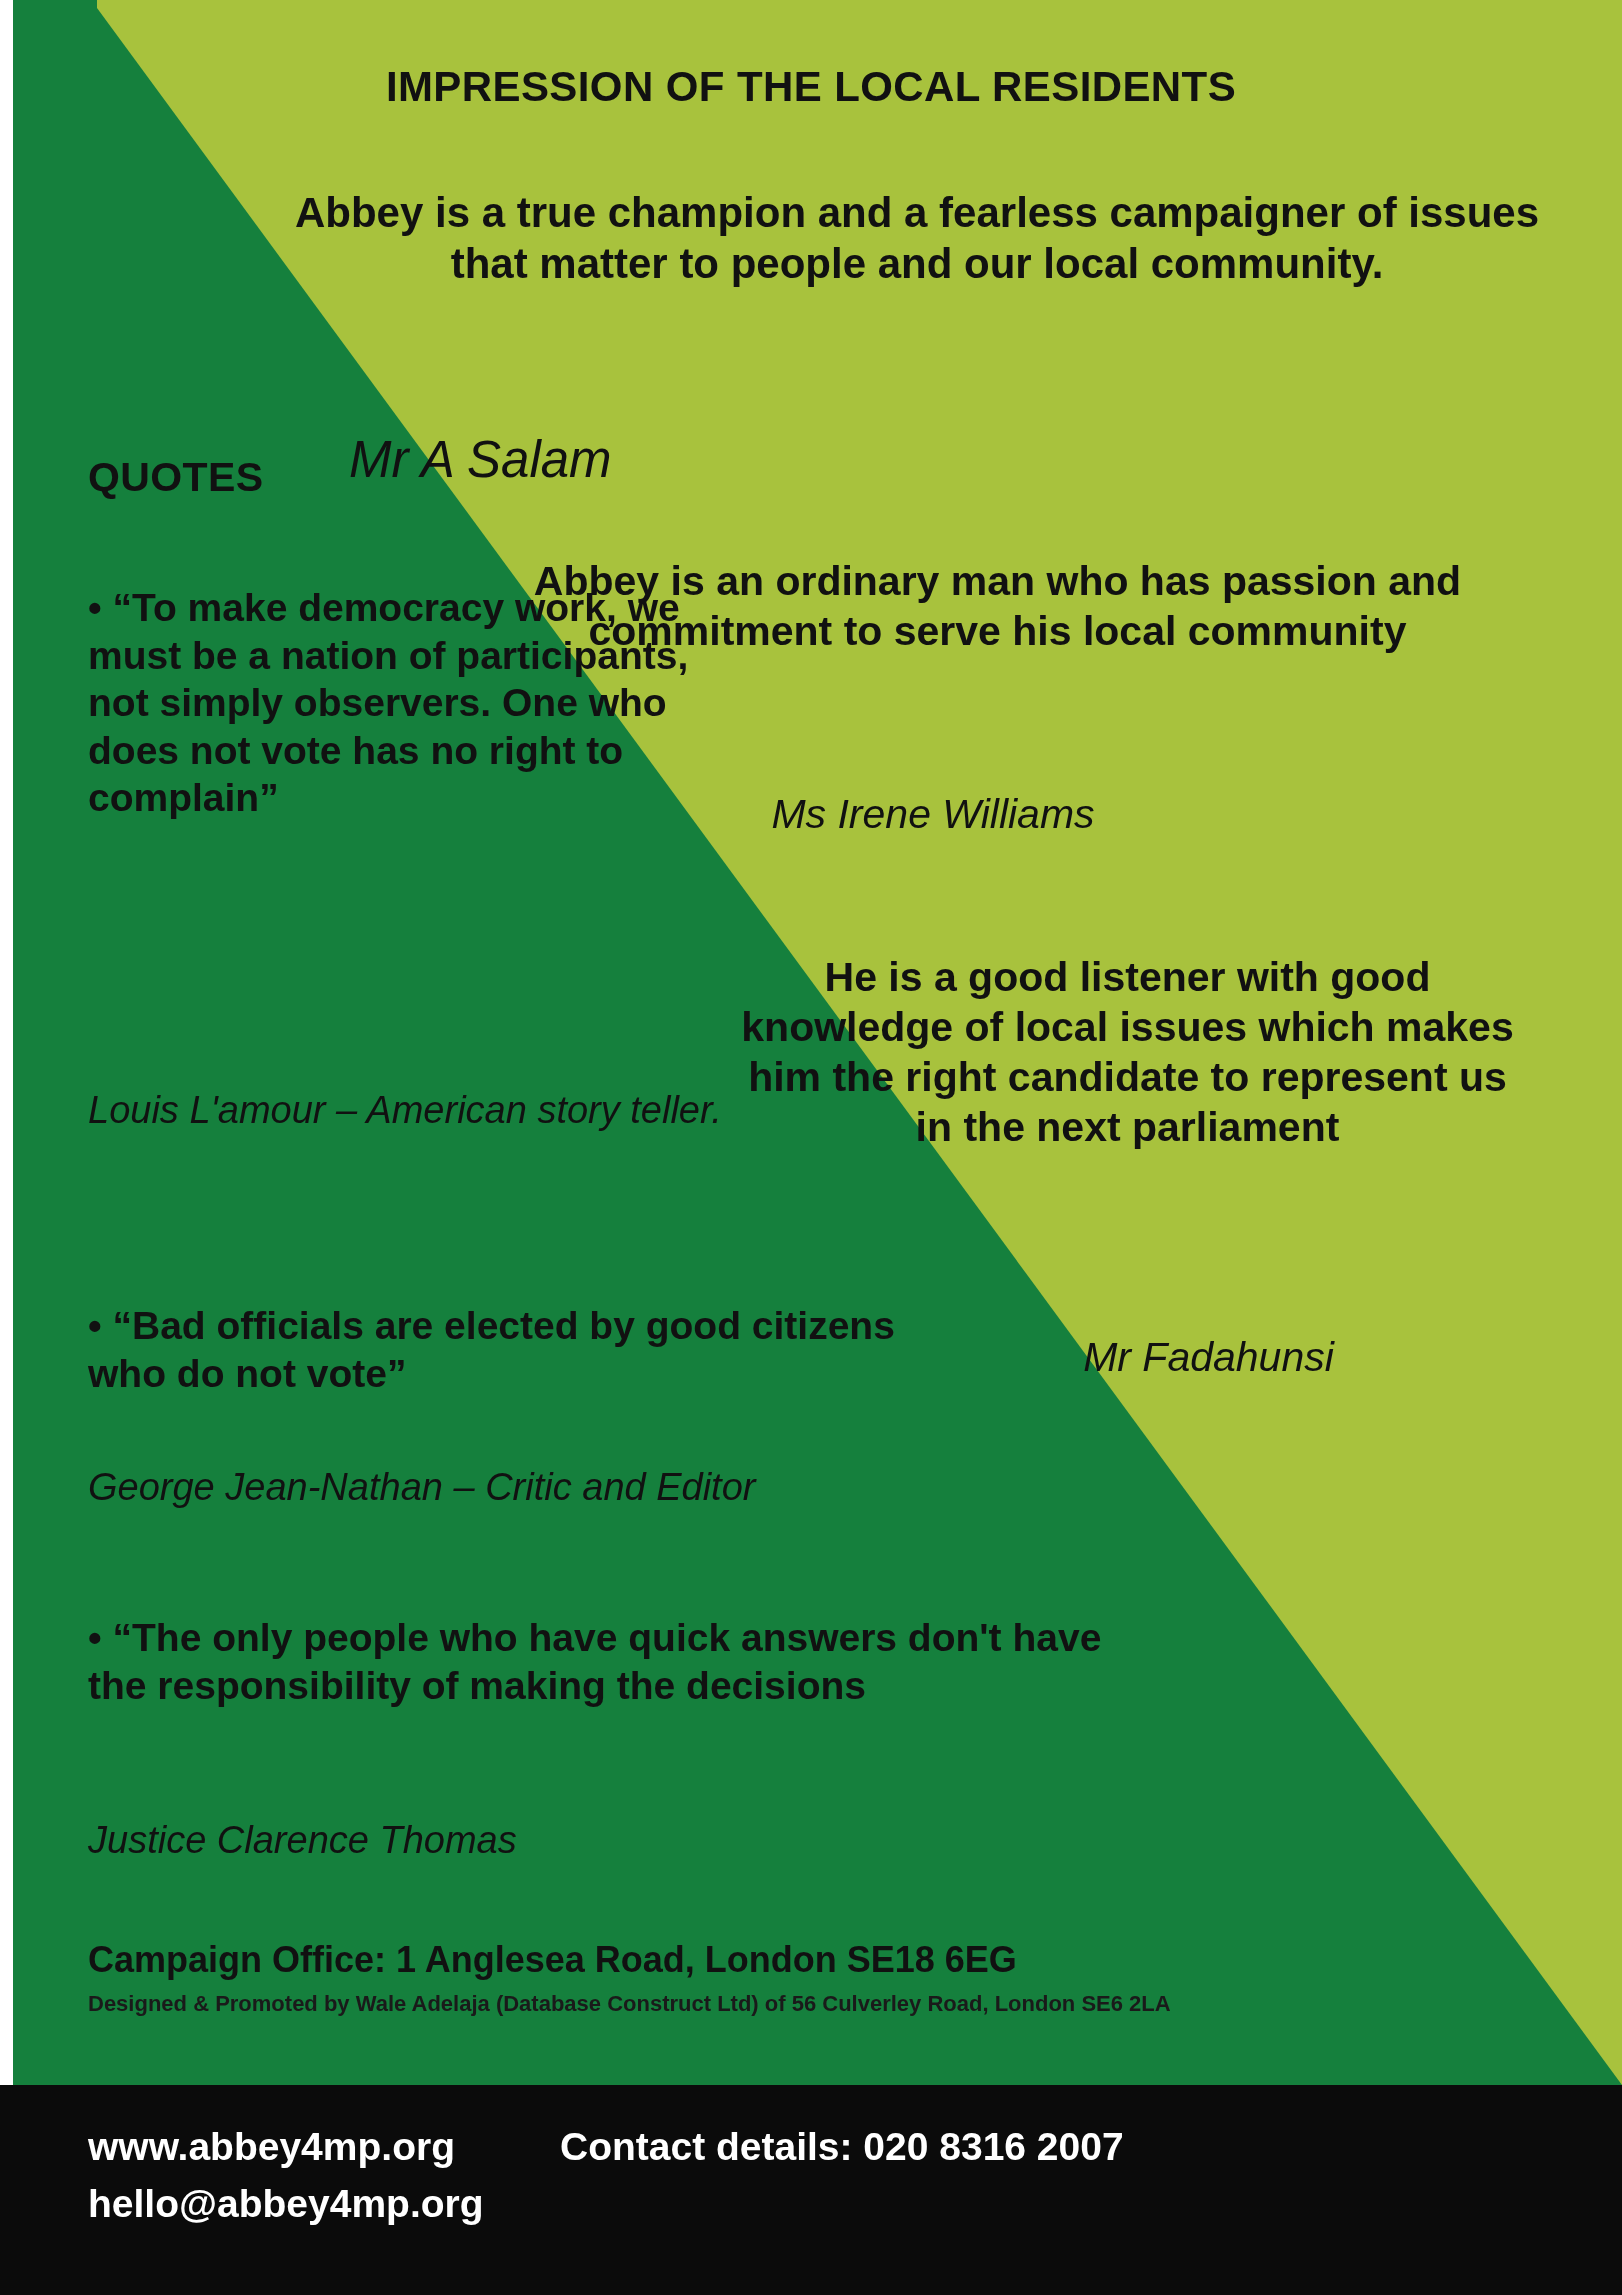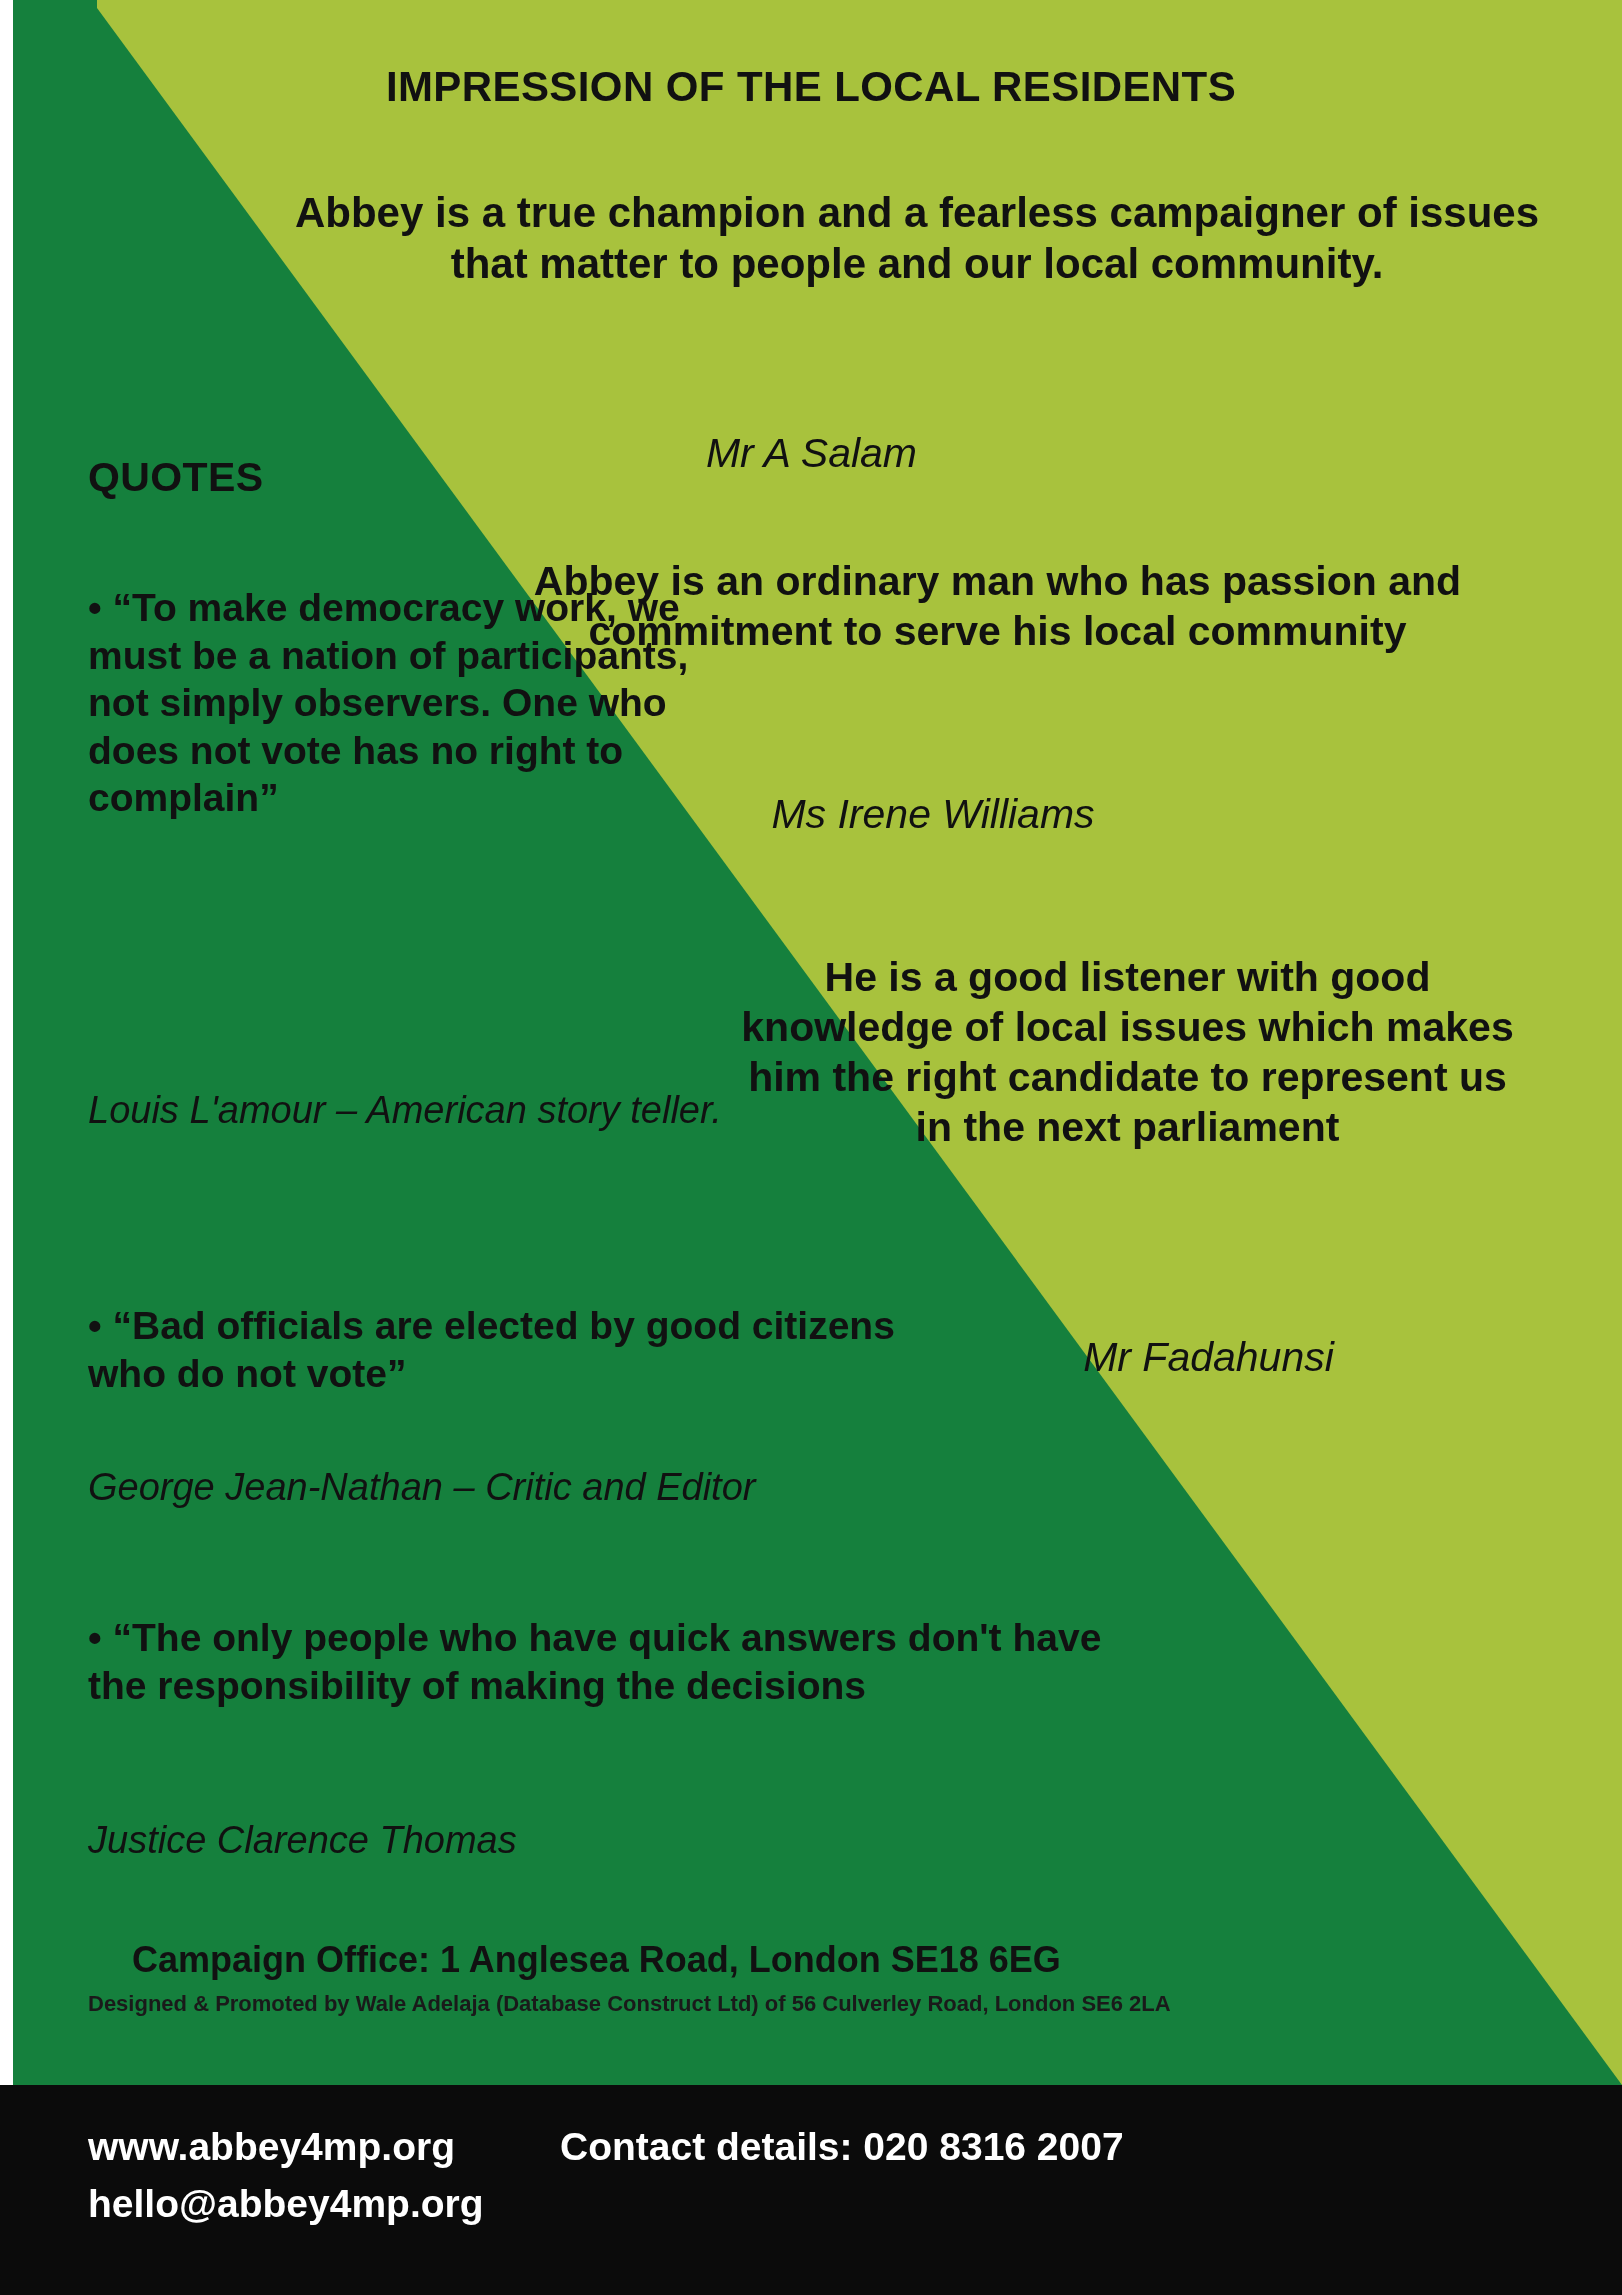--- a/index.html
+++ b/index.html
@@ -42,22 +42,22 @@
   }
   #intro-quote {
     left: 268px; top: 187px; width: 1298px;
     text-align: center;
     font-size: 42px;
     font-weight: bold;
     line-height: 1.22;
   }
   #intro-attrib {
     left: 349px; top: 430px; width: 568px;
-    text-align: right;
-    font-size: 41px;
+    text-align: left;
+    font-size: 51px;
     font-style: italic;
   }
   #quotes-heading {
     left: 88px; top: 454px;
     font-size: 41px;
     font-weight: bold;
     letter-spacing: 0.4px;
   }
   #q2-text {
     left: 519px; top: 556px; width: 957px;
@@ -102,21 +102,20 @@
   #lq1a { left: 88px; top: 1087px; width: 771px; }
   #lq2 { left: 88px; top: 1302px; width: 811px; }
   #lq2a { left: 88px; top: 1464px; width: 1014px; }
   #lq3 { left: 88px; top: 1614px; width: 1054px; }
   #lq3a { left: 88px; top: 1817px; width: 730px; }
 
   #campaign-office {
     left: 88px; top: 1939px; width: 1298px;
     font-size: 36px;
     font-weight: bold;
-    margin-left: 44px;
   }
   #fineprint1 {
     left: 88px; top: 1991px; width: 1257px;
     font-size: 22px;
     font-weight: bold;
     color: #1a1a1a;
   }
   #fineprint2 {
     left: 88px; top: 2028px; width: 1257px;
     font-size: 22px;

